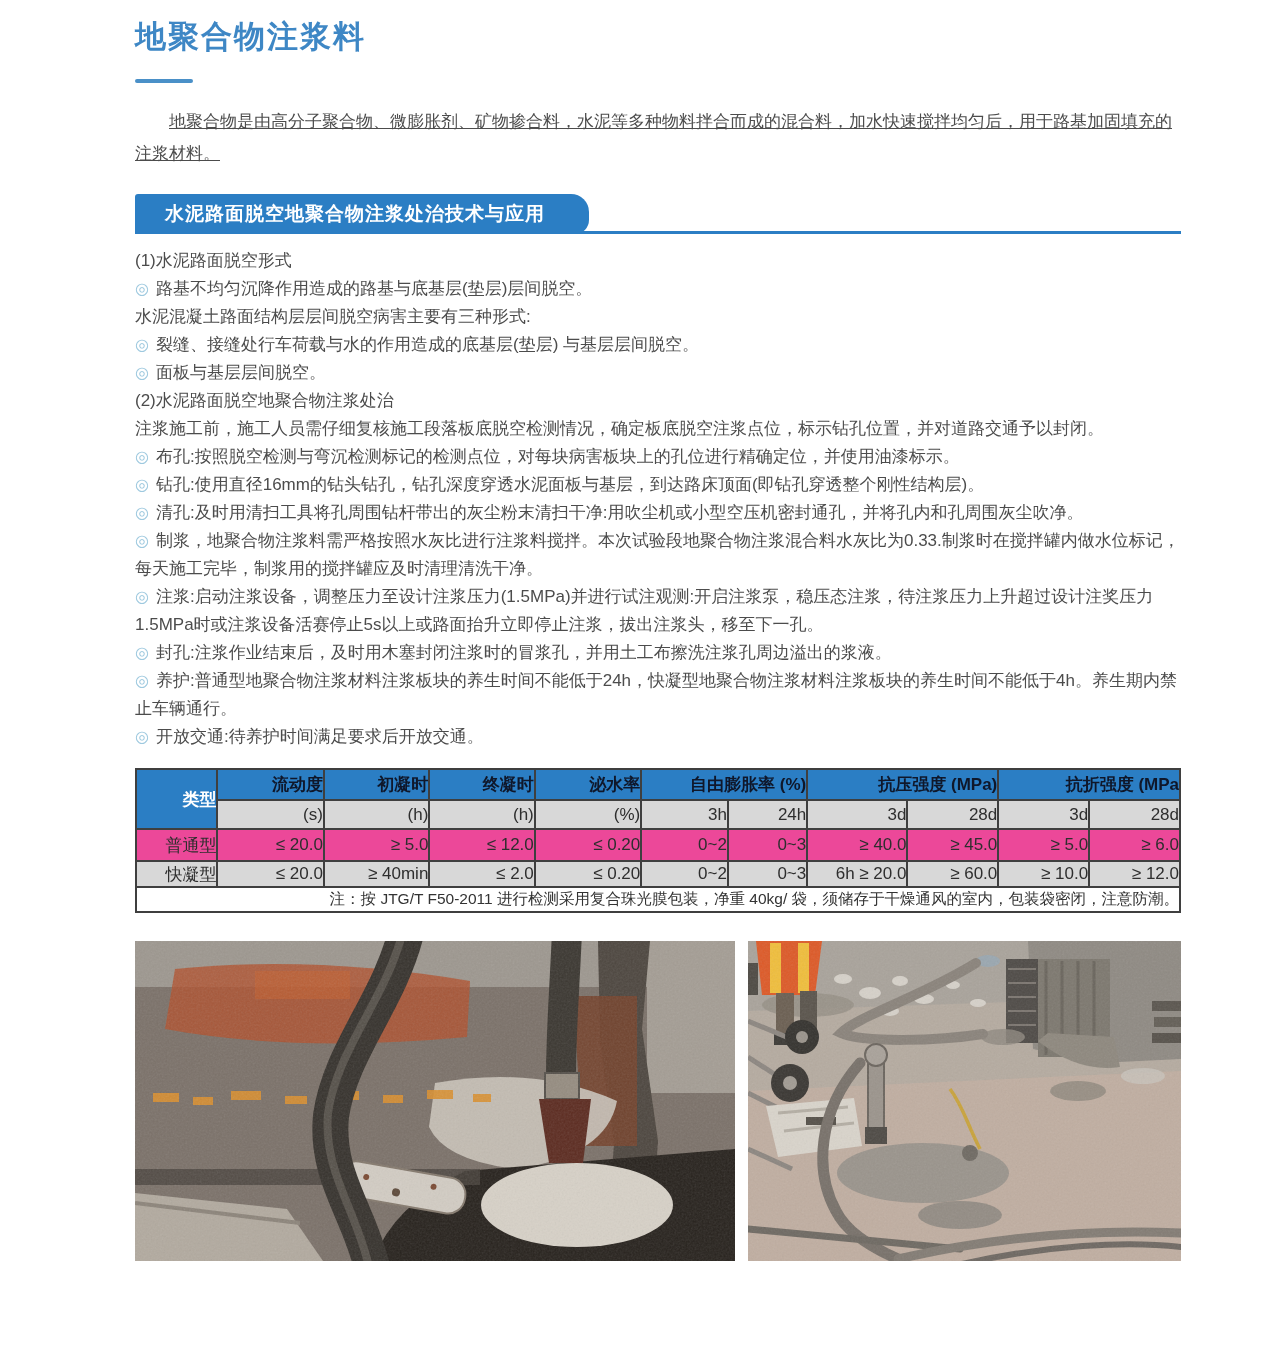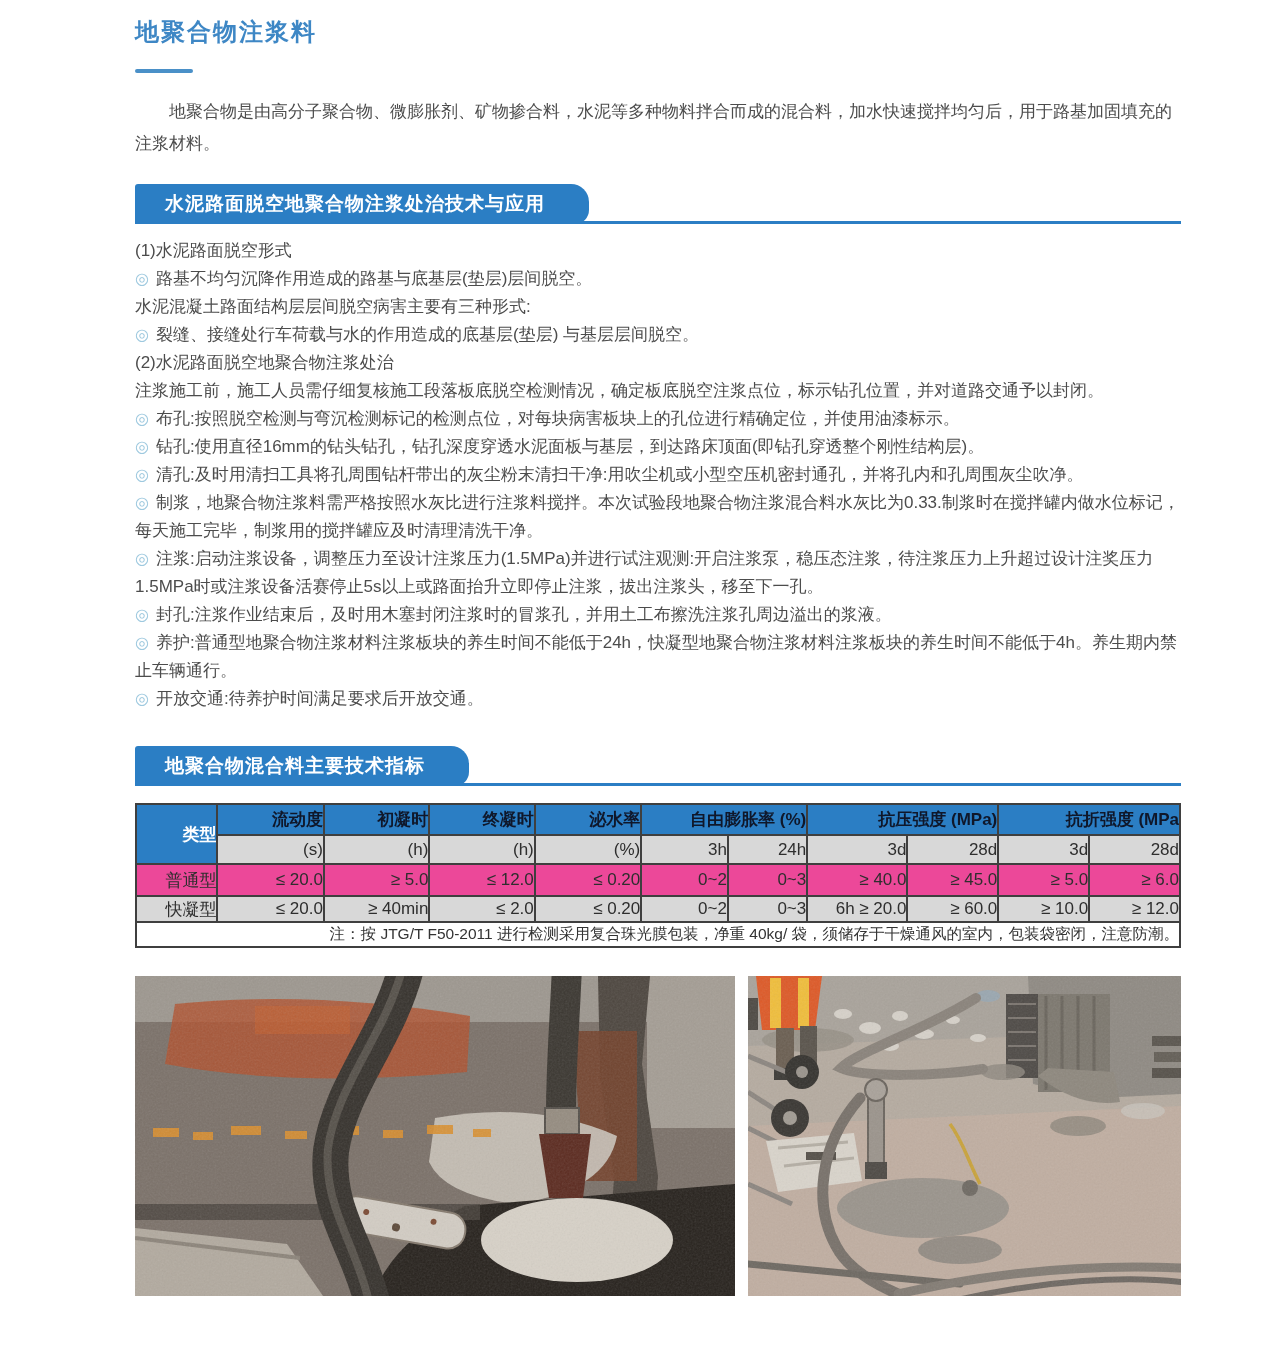--- a/index.html
+++ b/index.html
@@ -7,29 +7,30 @@
   body {
     width: 1280px; height: 1372px;
     font-family: "Liberation Sans", sans-serif;
     position: relative; overflow: hidden;
     color: #4c4c4c;
   }
   .content { position: absolute; left: 135px; top: 0; width: 1046px; }
 
   .page-title {
     margin-top: 16px;
-    font-size: 24px; font-weight: bold; letter-spacing: 2px;
+    font-size: 31px; font-weight: bold; letter-spacing: 2px;
     color: #3e87c5;
   }
   .title-dash { margin-top: 21px; width: 58px; height: 4px; background: #4a90c8; border-radius: 2px; }
 
   .intro {
     margin-top: 23px;
     font-size: 17px; line-height: 32px; color: #4c4c4c;
     text-indent: 2em;
+    text-decoration: underline;
   }
 
   .banner-row {
     margin-top: 27px; position: relative; height: 37px;
     border-bottom: 3px solid #2b7ec4;
   }
   .banner-row.second { margin-top: 36px; }
   .banner-tab {
     position: absolute; left: 0; bottom: -3px;
     height: 40px; line-height: 39px;
@@ -72,35 +73,33 @@
 
   <div class="banner-row">
     <div class="banner-tab">水泥路面脱空地聚合物注浆处治技术与应用</div>
   </div>
 
   <div class="lines">
     <p class="line"><span>(1)水泥路面脱空形式</span></p>
     <p class="line"><span class="bullet">◎</span><span>路基不均匀沉降作用造成的路基与底基层(垫层)层间脱空。</span></p>
     <p class="line"><span>水泥混凝土路面结构层层间脱空病害主要有三种形式:</span></p>
     <p class="line"><span class="bullet">◎</span><span>裂缝、接缝处行车荷载与水的作用造成的底基层(垫层) 与基层层间脱空。</span></p>
+    <p class="line"><span class="bullet">◎</span><span>面板与基层层间脱空。</span></p>
     <p class="line"><span>(2)水泥路面脱空地聚合物注浆处治</span></p>
     <p class="line"><span>注浆施工前，施工人员需仔细复核施工段落板底脱空检测情况，确定板底脱空注浆点位，标示钻孔位置，并对道路交通予以封闭。</span></p>
     <p class="line"><span class="bullet">◎</span><span>布孔:按照脱空检测与弯沉检测标记的检测点位，对每块病害板块上的孔位进行精确定位，并使用油漆标示。</span></p>
     <p class="line"><span class="bullet">◎</span><span>钻孔:使用直径16mm的钻头钻孔，钻孔深度穿透水泥面板与基层，到达路床顶面(即钻孔穿透整个刚性结构层)。</span></p>
     <p class="line"><span class="bullet">◎</span><span>清孔:及时用清扫工具将孔周围钻杆带出的灰尘粉末清扫干净:用吹尘机或小型空压机密封通孔，并将孔内和孔周围灰尘吹净。</span></p>
     <p class="line"><span class="bullet">◎</span><span>制浆，地聚合物注浆料需严格按照水灰比进行注浆料搅拌。本次试验段地聚合物注浆混合料水灰比为0.33.制浆时在搅拌罐内做水位标记，每天施工完毕，制浆用的搅拌罐应及时清理清洗干净。</span></p>
     <p class="line"><span class="bullet">◎</span><span>注浆:启动注浆设备，调整压力至设计注浆压力(1.5MPa)并进行试注观测:开启注浆泵，稳压态注浆，待注浆压力上升超过设计注奖压力1.5MPa时或注浆设备活赛停止5s以上或路面抬升立即停止注浆，拔出注浆头，移至下一孔。</span></p>
     <p class="line"><span class="bullet">◎</span><span>封孔:注浆作业结束后，及时用木塞封闭注浆时的冒浆孔，并用土工布擦洗注浆孔周边溢出的浆液。</span></p>
     <p class="line"><span class="bullet">◎</span><span>养护:普通型地聚合物注浆材料注浆板块的养生时间不能低于24h，快凝型地聚合物注浆材料注浆板块的养生时间不能低于4h。养生期内禁止车辆通行。</span></p>
     <p class="line"><span class="bullet">◎</span><span>开放交通:待养护时间满足要求后开放交通。</span></p>
   </div>
 
-  <div class="banner-row second">
-    <div class="banner-tab">地聚合物混合料主要技术指标</div>
-  </div>
 
   <table class="spec-table">
     <colgroup>
       <col style="width:7.8%">
         <col style="width:10.2%">
         <col style="width:10.1%">
         <col style="width:10.1%">
         <col style="width:10.2%">
       <col style="width:8.3%">
         <col style="width:7.6%">

